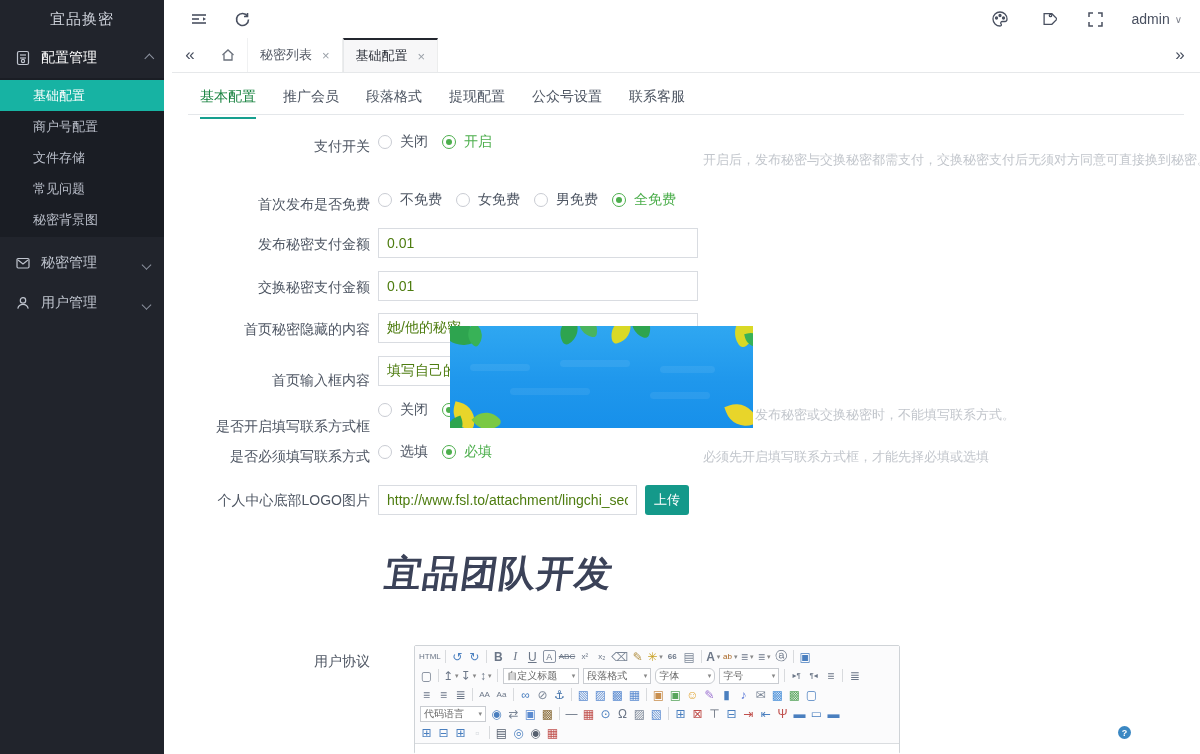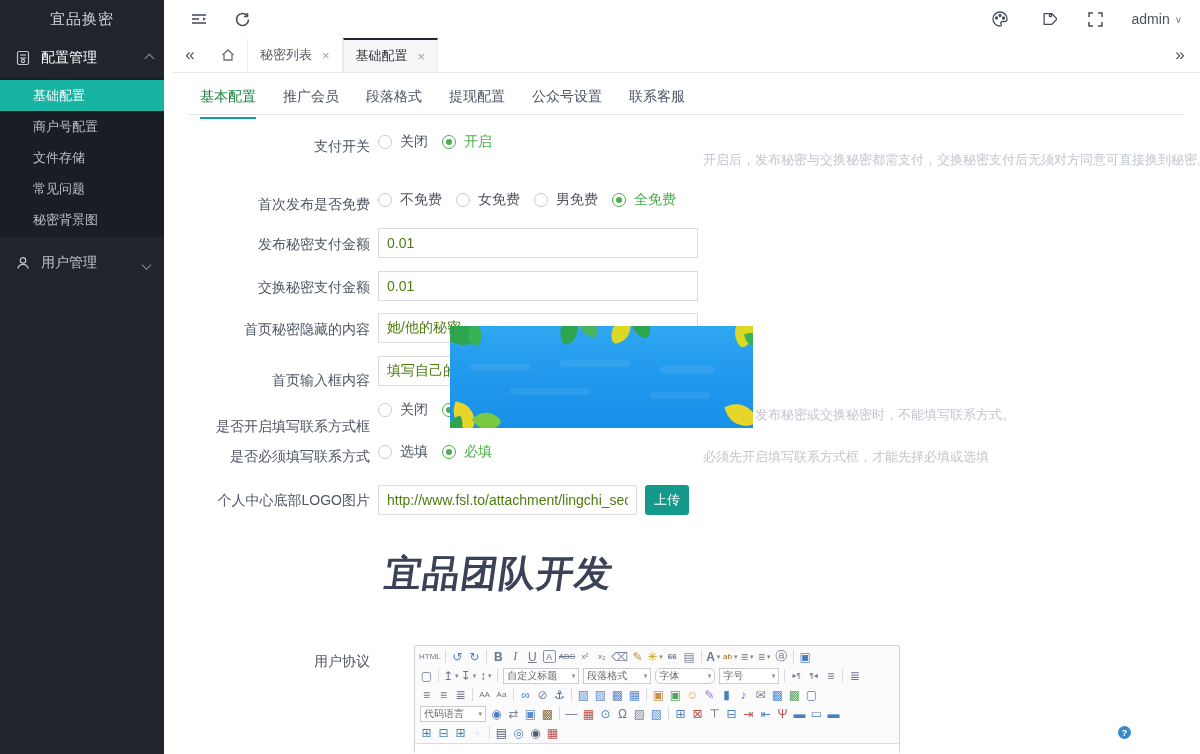--- a/index.html
+++ b/index.html
@@ -106,20 +106,28 @@
     <div class="submenu">
       <div class="sub-item active"><span>基础配置</span></div>
       <div class="sub-item"><span>商户号配置</span></div>
       <div class="sub-item"><span>文件存储</span></div>
       <div class="sub-item"><span>常见问题</span></div>
       <div class="sub-item"><span>秘密背景图</span></div>
     </div>
 
     <div class="grp-gap"></div>
 
+    <div class="side-item">
+      <svg class="sicon" width="16" height="16" viewBox="0 0 16 16" fill="none" stroke="#c0c5cf" stroke-width="1.2">
+          <rect x="2" y="3.5" width="12" height="9.5" rx="1.2"></rect>
+          <polyline points="3,5 8,9 13,5"></polyline>
+        </svg>
+      <span class="lbl">秘密管理</span>
+      <span class="chev down"></span>
+    </div>
 
     <div class="side-item">
       <svg class="sicon" width="16" height="16" viewBox="0 0 16 16" fill="none" stroke="#c0c5cf" stroke-width="1.2">
           <circle cx="8" cy="5.4" r="2.7"></circle>
           <path d="M2.8 13.6 C3.5 10.6 5.5 9.4 8 9.4 C10.5 9.4 12.5 10.6 13.2 13.6"></path>
         </svg>
       <span class="lbl">用户管理</span>
       <span class="chev down"></span>
     </div>
   </aside>

